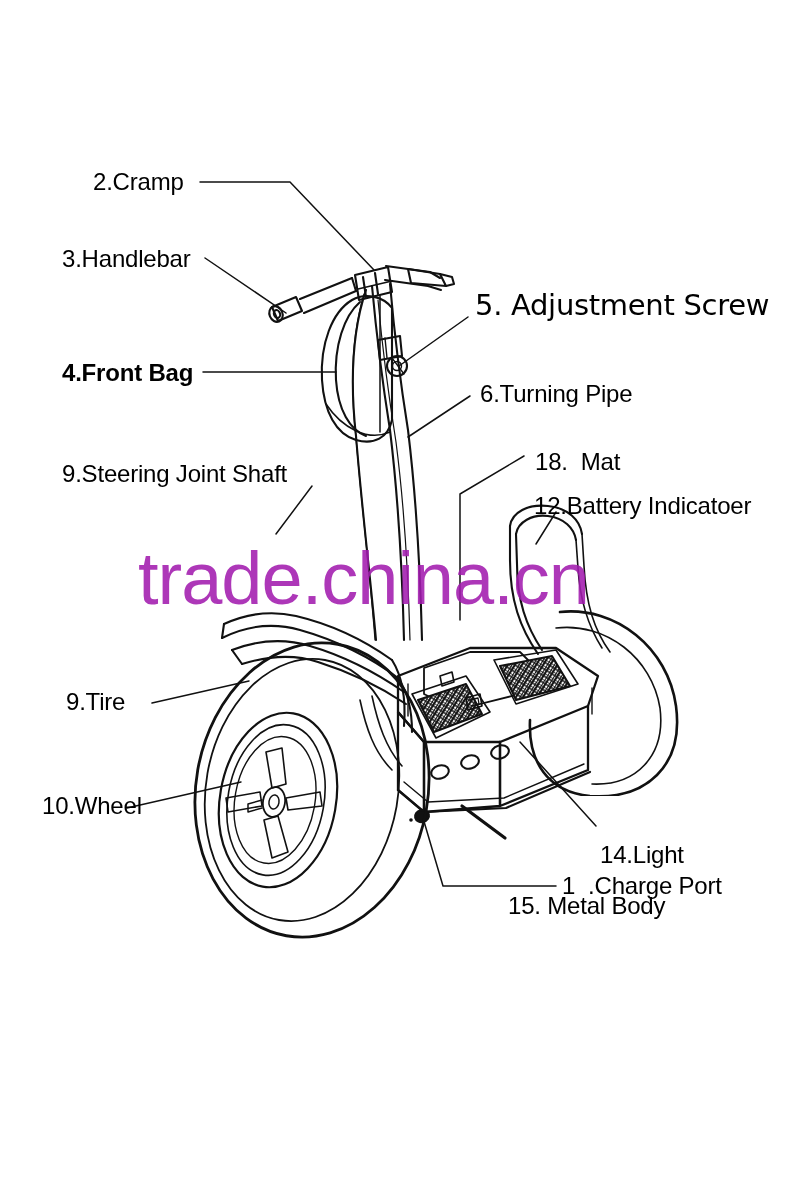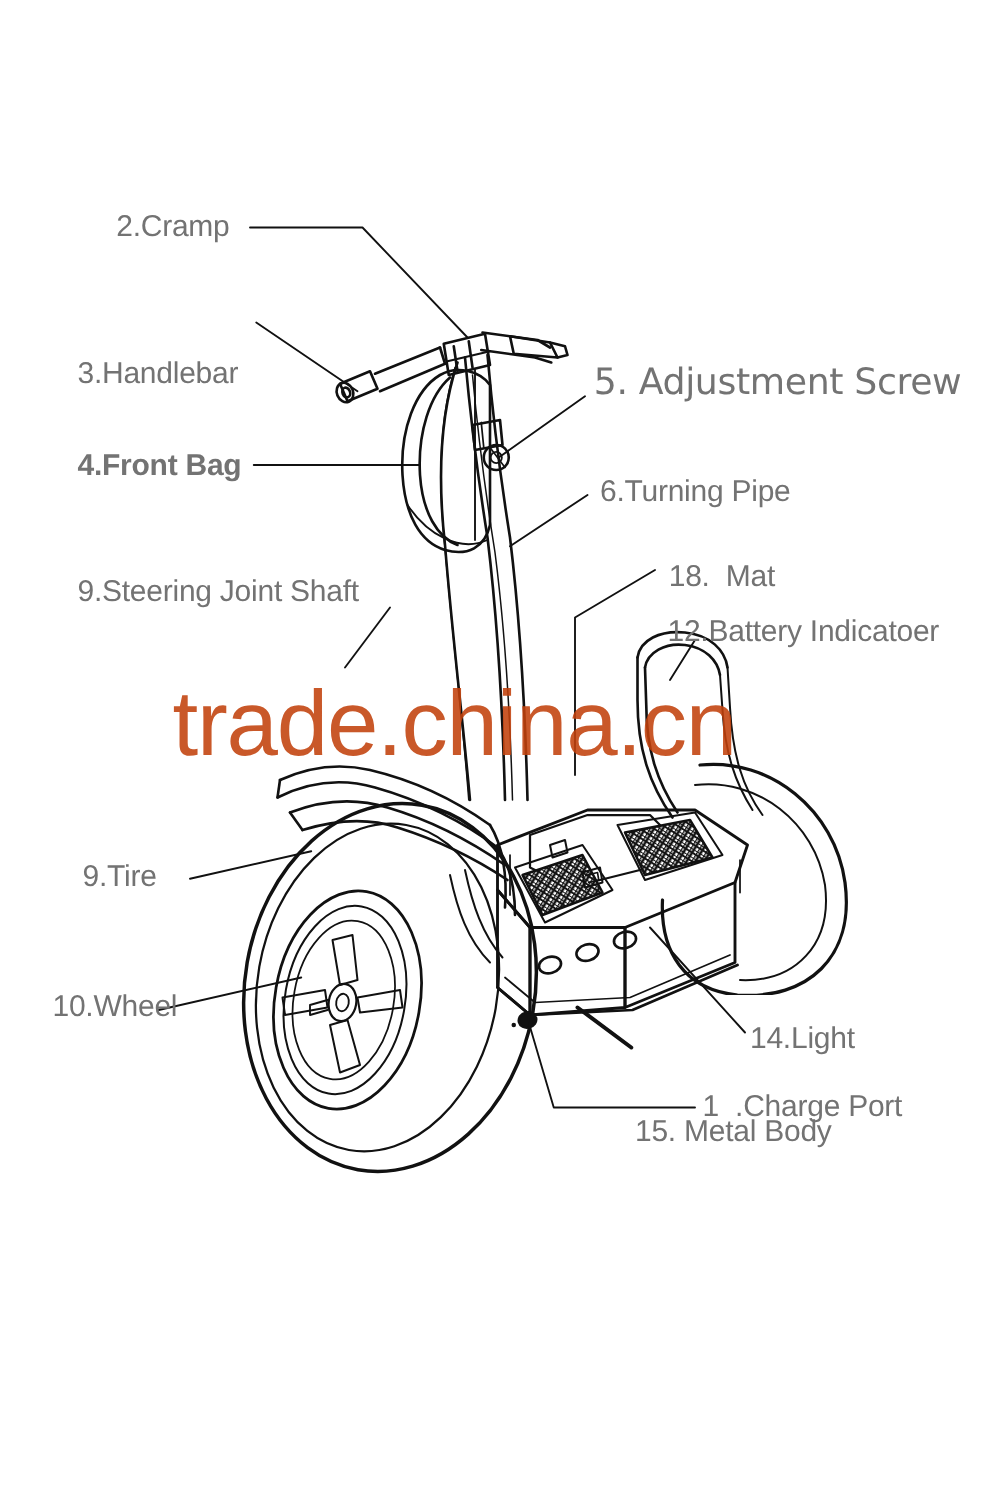--- a/index.html
+++ b/index.html
@@ -18,38 +18,38 @@
   #diagram-svg {
     position: absolute;
     left: 0;
     top: 0;
     width: 800px;
     height: 1204px;
   }
   .label {
     position: absolute;
     white-space: pre;
-    color: #737373;
+    color: #000000;
     font-family: "Liberation Sans", sans-serif;
     font-size: 24px;
     line-height: 1;
     letter-spacing: -0.2px;
   }
   .label-alt {
     font-family: "DejaVu Sans", sans-serif;
     font-size: 29px;
     letter-spacing: -0.3px;
   }
   #watermark {
     position: absolute;
     left: 138px;
     top: 538px;
     width: 540px;
     height: 82px;
-    color: #c2410c;
+    color: #a21caf;
     font-family: "Liberation Sans", sans-serif;
     font-size: 74px;
     line-height: 82px;
     letter-spacing: -1px;
     white-space: pre;
     opacity: 0.88;
   }
 </style>
 </head>
 <body>
@@ -231,37 +231,37 @@
         <path d="M372 696 C378 724 386 748 402 766" stroke-width="1.6"></path>
       </g>
 
     </g>
   </svg>
 
   <div id="watermark">trade.china.cn</div>
 
   <div class="label" style="left:93px;  top:170px;">2.Cramp</div>
 
-  <div class="label" style="left:62px;  top:247px;margin-top:40px;">3.Handlebar</div>
+  <div class="label" style="left:62px;  top:247px;">3.Handlebar</div>
 
   <div class="label" style="left:62px;  top:361px;font-weight:bold;">4.Front Bag</div>
 
   <div class="label label-alt" style="left:475px; top:291px;">5. Adjustment Screw</div>
 
   <div class="label" style="left:480px; top:382px;">6.Turning Pipe</div>
 
   <div class="label" style="left:62px;  top:462px;">9.Steering Joint Shaft</div>
 
   <div class="label" style="left:66px;  top:690px;">9.Tire</div>
 
   <div class="label" style="left:18px;  top:794px;margin-left:24px;">10.Wheel</div>
 
   <div class="label" style="left:535px; top:450px;">18.  Mat</div>
 
   <div class="label" style="left:534px; top:494px;">12.Battery Indicatoer</div>
 
-  <div class="label" style="left:600px; top:819px;text-align:center;">14.Light</div>
+  <div class="label" style="left:600px; top:843px;text-align:center;">14.Light</div>
 
   <div class="label" style="left:508px; top:894px;">15. Metal Body</div>
 
   <div class="label" style="left:562px; top:874px;">1  .Charge Port</div>
 
 </div>
 
 </body></html>

